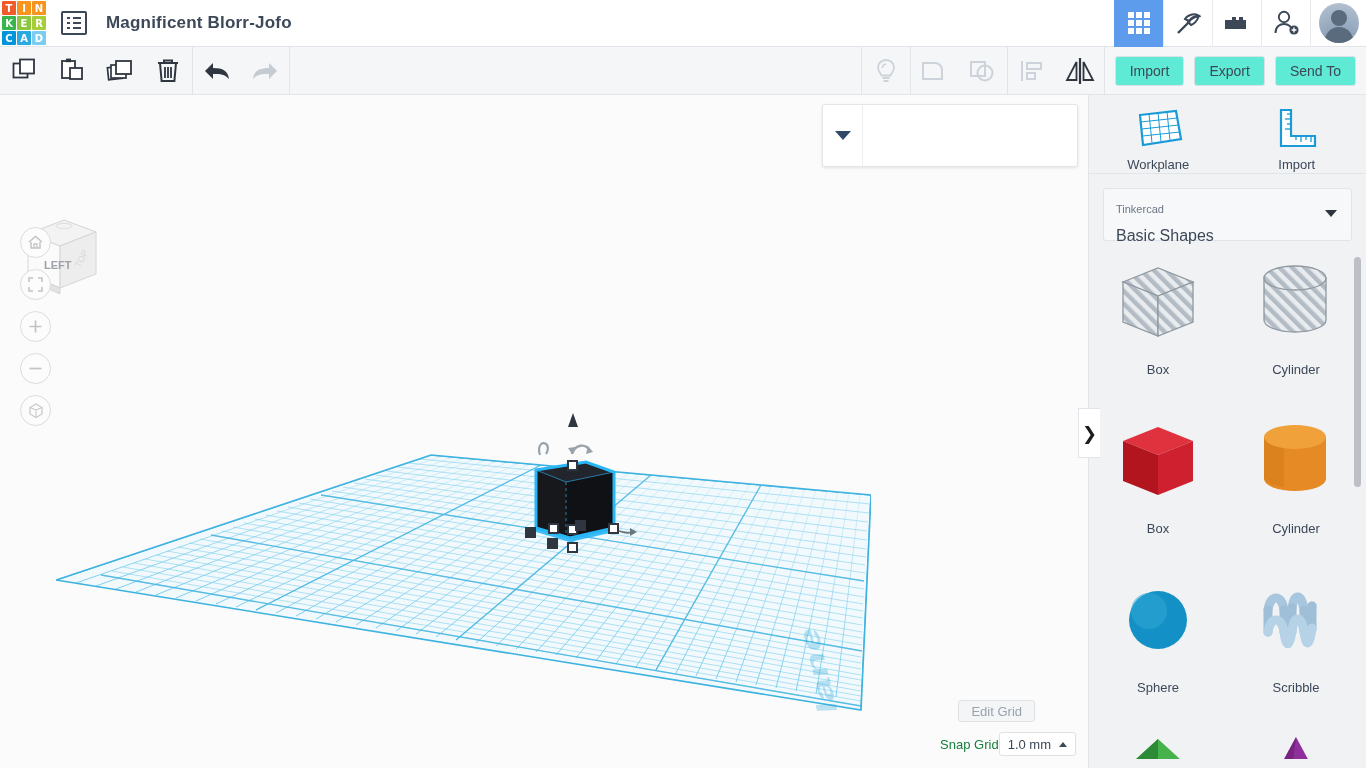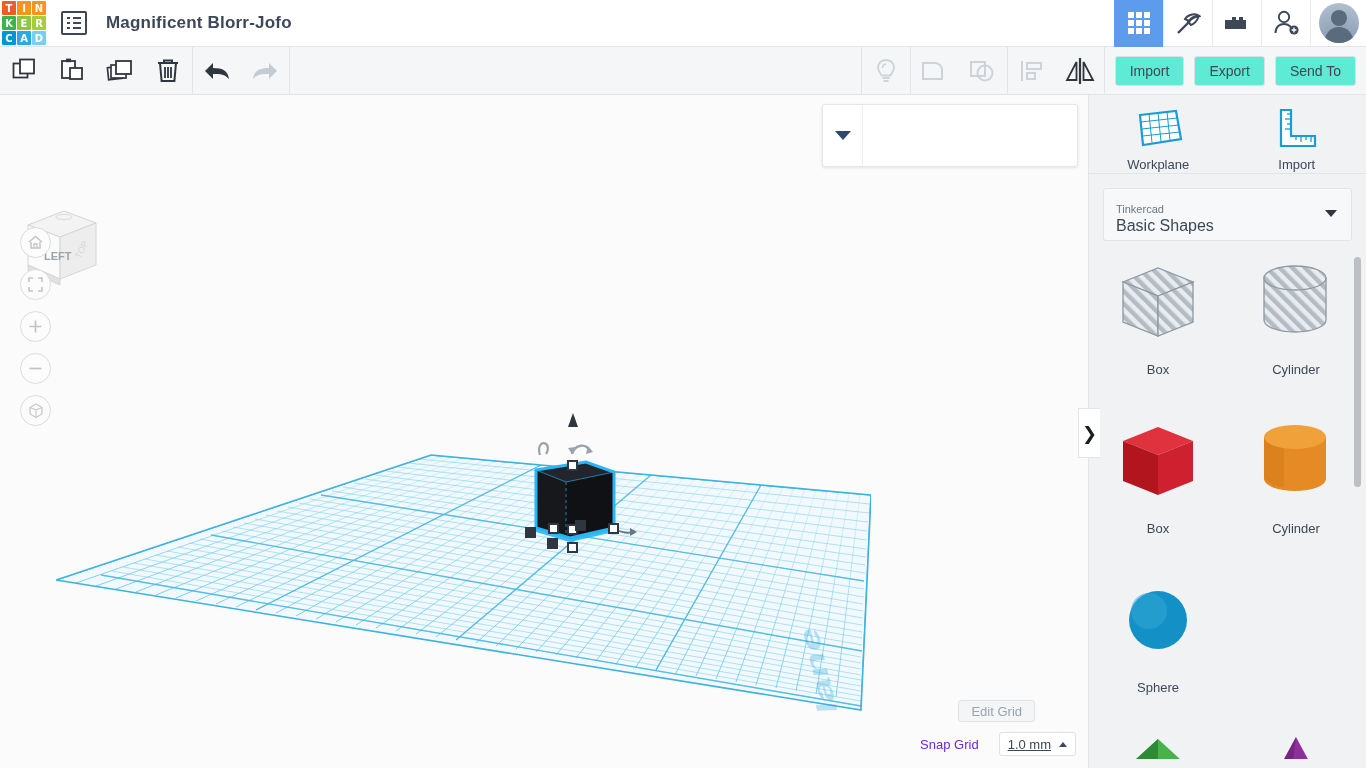--- a/index.html
+++ b/index.html
@@ -91,46 +91,46 @@
     position: absolute; top: 95px; left: 0; width: 1088px; height: 673px;
     background: #fbfbfb; overflow: hidden;
   }
   .plane {
     position: absolute; left: 56px; top: 270px;
     width: 815px; height: 350px;
   }
   .plane svg { display: block; }
 
   
-  .viewcube { position: absolute; left: 20px; top: 108px; width: 82px; height: 85px; }
+  .viewcube { position: absolute; left: 20px; top: 117px; width: 82px; height: 85px; }
   .navbtn {
     position: absolute; left: 20px; width: 31px; height: 31px; border-radius: 50%;
     border: 1px solid #dcdcdc; background: #fcfcfc;
     display: flex; align-items: center; justify-content: center;
     color: #c8c8c8;
   }
 
   
   .sel-wrap { position: absolute; left: 520px; top: 315px; width: 130px; height: 145px; }
   .handle { position: absolute; width: 11px; height: 11px; border: 2px solid #2f3640; background: #ffffff; }
   .handle.dark { background: #2f3640; }
 
   
   .editgrid {
     position: absolute; right: 53px; bottom: 46px;
     height: 22px; padding: 0 12px; border: 1px solid #dfe1e5; border-radius: 3px;
     background: #f4f5f6; color: #9aa3ad; font-size: 13px;
     display: flex; align-items: center;
   }
   .snaprow { position: absolute; right: 12px; bottom: 12px; display: flex; align-items: center; }
-  .snaplabel { font-size: 13px; color: #6d28d9; margin-right: 20px; }
+  .snaplabel { font-size: 13px; color: #15803d; margin-right: 0; }
   .snapsel {
     height: 24px; padding: 0 8px; border: 1px solid #dfe1e5; border-radius: 3px;
     background: #ffffff; font-size: 13px; color: #3c4858;
-    display: flex; align-items: center; gap: 8px; text-decoration: underline;
+    display: flex; align-items: center; gap: 8px;
   }
 
   
   .shapepanel {
     position: absolute; left: 822px; top: 104px; width: 256px; height: 63px;
     background: #ffffff; border: 1px solid #e4e6e9; border-radius: 3px;
     box-shadow: 0 1px 3px rgba(0,0,0,.10);
     display: flex; align-items: stretch;
   }
   .sp-collapse { width: 40px; display: flex; align-items: center; justify-content: center; border-right: 1px solid #eceef0; }
@@ -153,21 +153,21 @@
   .rp-top { height: 78px; display: flex; }
   .rp-tool { flex: 1; display: flex; flex-direction: column; align-items: center; justify-content: flex-start; padding-top: 10px; }
   .rp-tool .lbl { font-size: 13px; color: #3c4858; margin-top: 6px; }
   .rp-sep { height: 1px; background: #e1e4e8; margin: 0; }
   .libsel {
     margin: 14px 14px 0 14px; height: 53px;
     background: #f7f8f9; border: 1px solid #e1e4e8; border-radius: 3px;
     padding: 6px 12px; position: relative;
   }
   .libsel .cat { font-size: 11px; color: #6b7784; margin-top: 8px; }
-  .libsel .val { font-size: 16px; color: #3c4858; margin-top: 2px; }
+  .libsel .val { font-size: 16px; color: #3c4858; margin-top: 12px; }
   .caret-dn { position: absolute; right: 14px; top: 21px; width: 0; height: 0;
     border-left: 6px solid transparent; border-right: 6px solid transparent; border-top: 7px solid #2f3640; }
   .shapegrid {
     position: absolute; top: 143px; left: 0; width: 278px; height: 521px;
     overflow: hidden; padding-top: 8px;
   }
   .sgrow { display: flex; }
   .sgcell { width: 120px; margin: 0 9px; display: flex; flex-direction: column; align-items: center; }
   .sgcell .name { font-size: 13px; color: #3c4858; margin-top: 4px; }
   .sgthumb { width: 120px; height: 112px; display: flex; align-items: center; justify-content: center; }
@@ -649,20 +649,30 @@
       <div class="sgrow" style="margin-top:28px;">
         <div class="sgcell">
           <div class="sgthumb">
             <svg width="80" height="80" viewBox="0 0 80 80">
               <circle cx="40" cy="40" r="29" fill="#1391c6"></circle>
               <circle cx="31" cy="31" r="18" fill="#31a5d6" opacity=".55"></circle>
             </svg>
           </div>
           <span class="name">Sphere</span>
         </div>
+        <div class="sgcell">
+          <div class="sgthumb">
+            <svg width="80" height="80" viewBox="0 0 80 80">
+              <path d="M12,30 C14,14 26,14 28,30 C30,46 34,46 36,28 C38,12 46,14 48,30 C50,46 54,44 56,26" fill="none" stroke="#a8c7de" stroke-width="9" stroke-linecap="round"></path>
+              <path d="M12,30 v22 M28,30 v22 M36,28 v24 M48,30 v22 M56,26 v24" stroke="#9fbfd8" stroke-width="9" stroke-linecap="round"></path>
+              <path d="M12,52 C14,36 26,36 28,52 C30,68 34,68 36,50 C38,34 46,36 48,52 C50,68 54,66 56,48" fill="none" stroke="#b6d2e6" stroke-width="9" stroke-linecap="round"></path>
+            </svg>
+          </div>
+          <span class="name">Scribble</span>
+        </div>
       </div>
 
       <div class="sgrow" style="margin-top:22px;">
         <div class="sgcell">
           <div class="sgthumb">
             <svg width="86" height="84" viewBox="0 0 86 84">
               <polygon points="43,8 78,40 43,62 8,40" fill="#46b34a"></polygon>
               <polygon points="43,8 8,40 43,62" fill="#2f8a35"></polygon>
               <polygon points="8,40 43,62 78,40 43,70 8,52" fill="#247a2c"></polygon>
             </svg>

